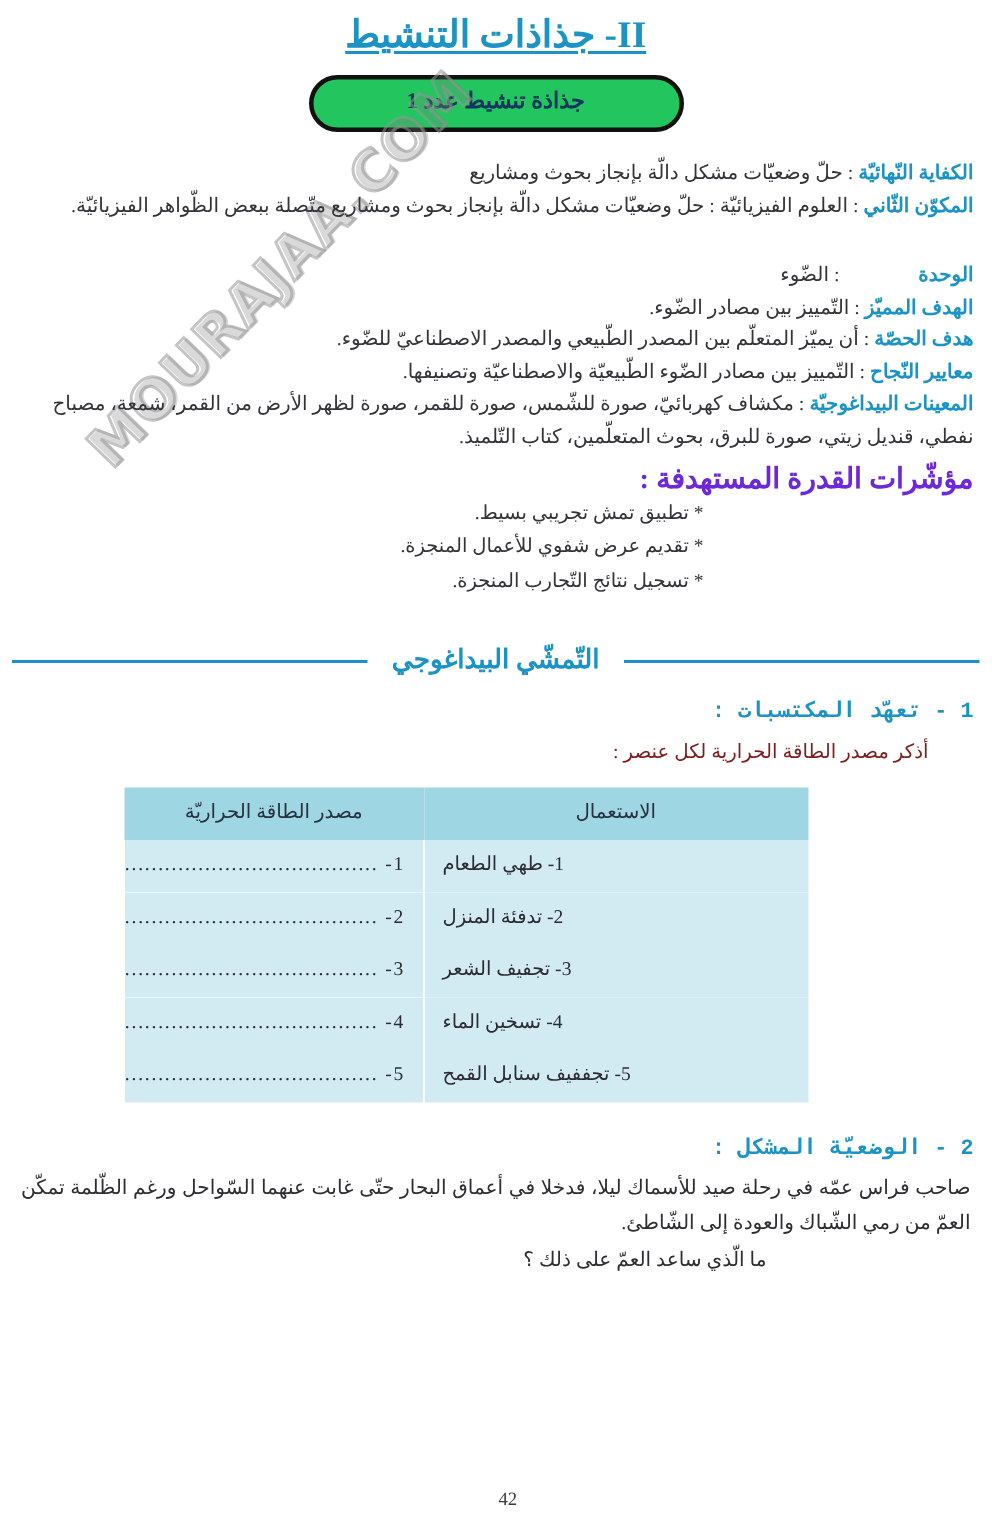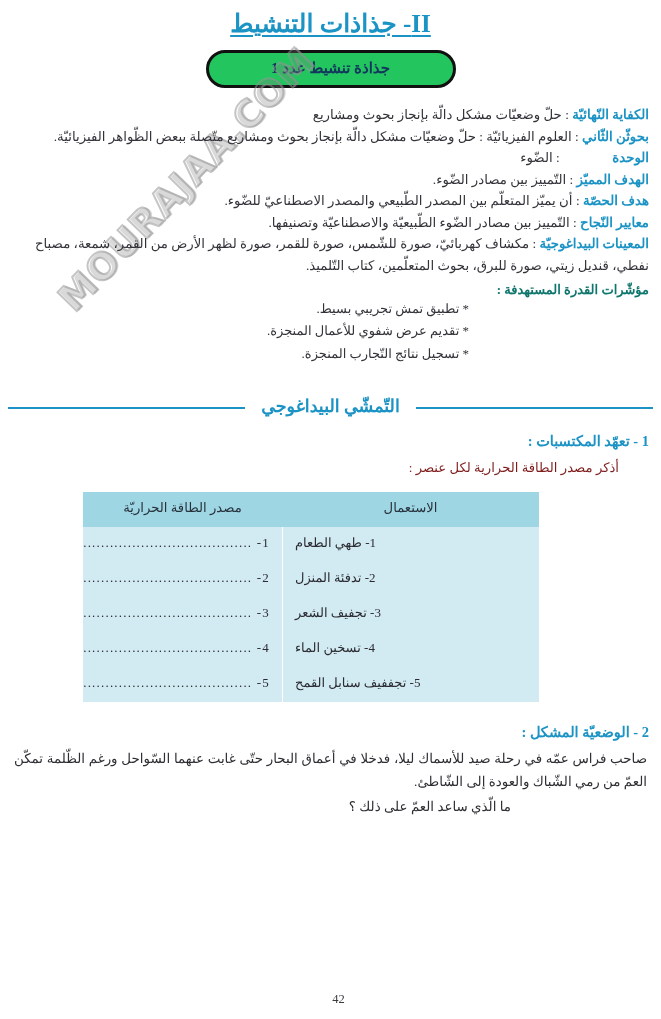--- a/index.html
+++ b/index.html
@@ -102,26 +102,27 @@
     font-weight: 700;
   }
   .val {
     color: #33333a;
   }
   .sep { color: #33333a; }
   .indent-lbl {
     display: inline-block;
     min-width: 86px;
     text-align: right;
+    margin-top: 25px;
   }
 
   .ind-title {
-    color: #0f766e;
-    font-weight: 700;
-    font-size: 13px;
+    color: #6d28d9;
+    font-weight: 700;
+    font-size: 19px;
     text-align: right;
     margin-top: 5px;
   }
   .star-item {
     text-align: center;
     font-size: 13px;
     line-height: 1.75;
     color: #33333a;
     padding-right: 0;
     margin-right: 180px;
@@ -148,20 +149,21 @@
     padding: 0 4px 4px 4px;
   }
 
   
   .sec-head {
     color: #1b93c4;
     font-weight: 700;
     font-size: 14.5px;
     text-align: right;
     margin: 12px 12px 0 12px;
+    font-family: Liberation Mono, monospace;
   }
   .sec-sub {
     text-align: right;
     font-size: 13.2px;
     color: #7f1d1d;
     margin: 7px 42px 0 12px;
     line-height: 1.6;
   }
   .para {
     text-align: justify;
@@ -252,21 +254,21 @@
 
   <div class="spec-block">
 
     <div class="spec-line">
       <span class="lbl">الكفاية النّهائيّة</span>
       <span class="sep">:</span>
       <span class="val">حلّ وضعيّات مشكل دالّة بإنجاز بحوث ومشاريع</span>
     </div>
 
     <div class="spec-line">
-      <span class="lbl">بحوثّن الثّاني</span>
+      <span class="lbl">المكوّن الثّاني</span>
       <span class="sep">:</span>
       <span class="val">العلوم الفيزيائيّة : حلّ وضعيّات مشكل دالّة بإنجاز بحوث ومشاريع متّصلة ببعض الظّواهر الفيزيائيّة.</span>
     </div>
 
     <div class="spec-line">
       <span class="lbl indent-lbl">الوحدة</span>
       <span class="sep">:</span>
       <span class="val">الضّوء</span>
     </div>
 

